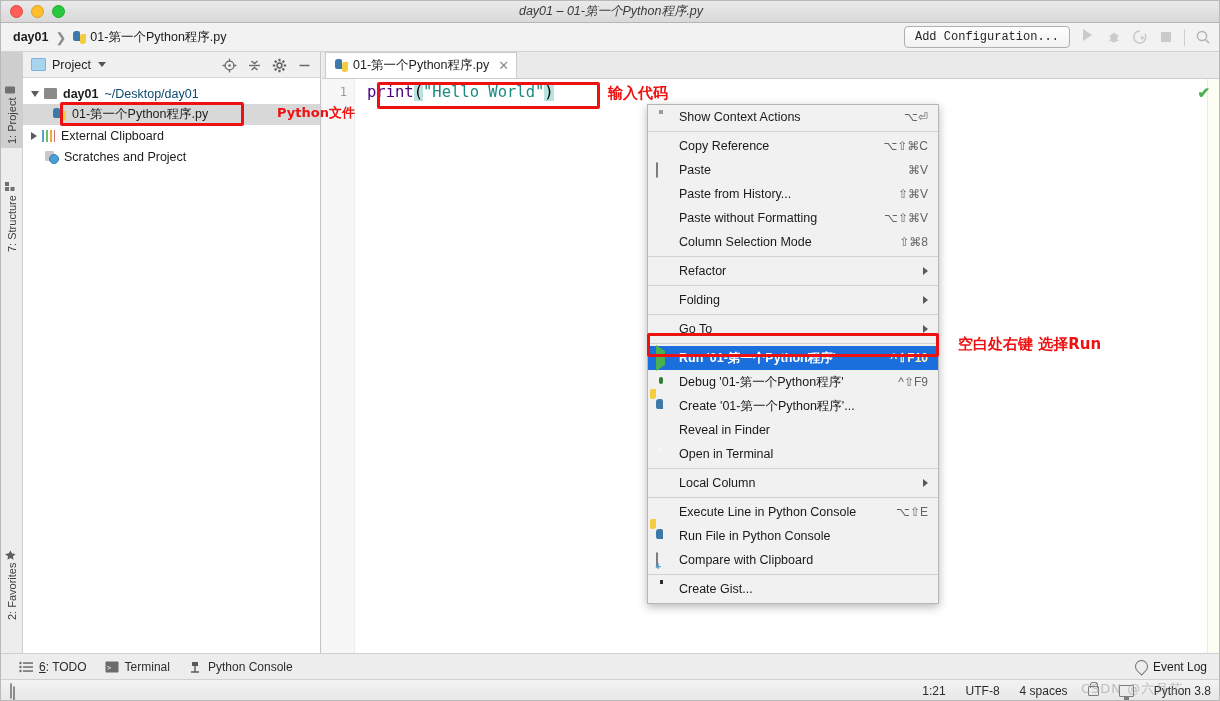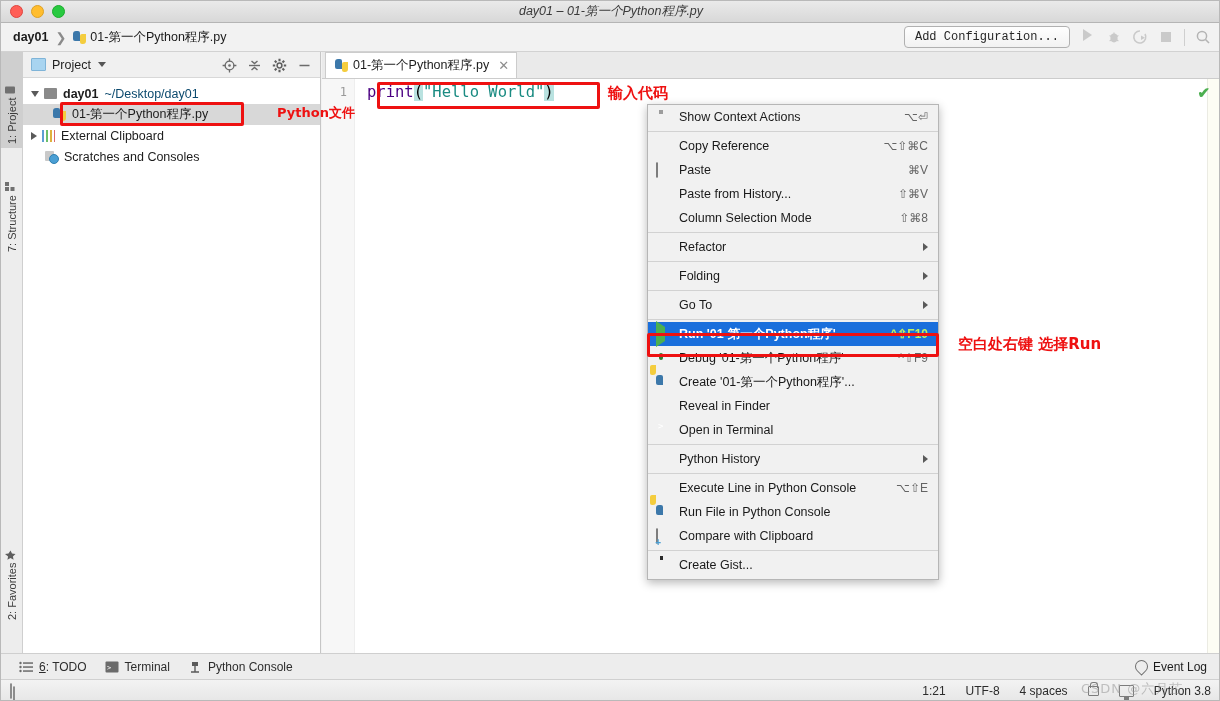--- a/index.html
+++ b/index.html
@@ -324,21 +324,21 @@
     width: 0; height: 0;
     border-top: 4px solid transparent;
     border-bottom: 4px solid transparent;
     border-left: 5px solid #5a5a5a;
   }
   .mi.sel {
     background: #1a6fdc;
     color: #ffffff;
     font-weight: bold;
   }
-  .mi.sel .mi-key { color: #bef264; font-weight: bold; }
+  .mi.sel .mi-key { color: #fef9c3; font-weight: bold; }
   .msep { height: 1px; background: #d2d2d2; margin: 2px 0; }
 
   
   .ic-bulb {
     width: 9px; height: 9px; border-radius: 50%;
     background: #9c9c9c; margin: 2px auto 0;
     position: relative;
   }
   .ic-bulb::after {
     content:""; position:absolute; left:2.5px; bottom:-4px;
@@ -597,21 +597,21 @@
         <span>01-第一个Python程序.py</span>
       </div>
       <div class="trow">
         <span class="arrow closed"></span>
         <span class="libs-ic"></span>
         <span>External Clipboard</span>
       </div>
       <div class="trow">
         <span class="arrow none"></span>
         <span class="scratch-ic"></span>
-        <span>Scratches and Consoles</span>
+        <span>Scratches and Project</span>
       </div>
     </div>
   </div>
 
   <div class="editor-area">
     <div class="tabstrip">
       <div class="etab">
         <span class="pyicon" style="margin-right:5px;"></span>
         <span>01-第一个Python程序.py</span>
         <span class="x">✕</span>
@@ -646,20 +646,25 @@
       <span class="mi-lbl">Paste</span>
       <span class="mi-key">⌘V</span>
     </div>
     <div class="mi">
       <span class="mi-ico"></span>
       <span class="mi-lbl">Paste from History...</span>
       <span class="mi-key">⇧⌘V</span>
     </div>
     <div class="mi">
       <span class="mi-ico"></span>
+      <span class="mi-lbl">Paste without Formatting</span>
+      <span class="mi-key">⌥⇧⌘V</span>
+    </div>
+    <div class="mi">
+      <span class="mi-ico"></span>
       <span class="mi-lbl">Column Selection Mode</span>
       <span class="mi-key">⇧⌘8</span>
     </div>
     <div class="msep"></div>
 
     <div class="mi">
       <span class="mi-ico"></span>
       <span class="mi-lbl">Refactor</span>
       <span class="mi-sub"></span>
     </div>
@@ -697,21 +702,21 @@
       <span class="mi-lbl">Reveal in Finder</span>
     </div>
     <div class="mi">
       <span class="mi-ico"><span class="ic-term"></span></span>
       <span class="mi-lbl">Open in Terminal</span>
     </div>
     <div class="msep"></div>
 
     <div class="mi">
       <span class="mi-ico"></span>
-      <span class="mi-lbl">Python History</span>
+      <span class="mi-lbl">Local Column</span>
       <span class="mi-sub"></span>
     </div>
     <div class="msep"></div>
 
     <div class="mi">
       <span class="mi-ico"></span>
       <span class="mi-lbl">Execute Line in Python Console</span>
       <span class="mi-key">⌥⇧E</span>
     </div>
     <div class="mi">

